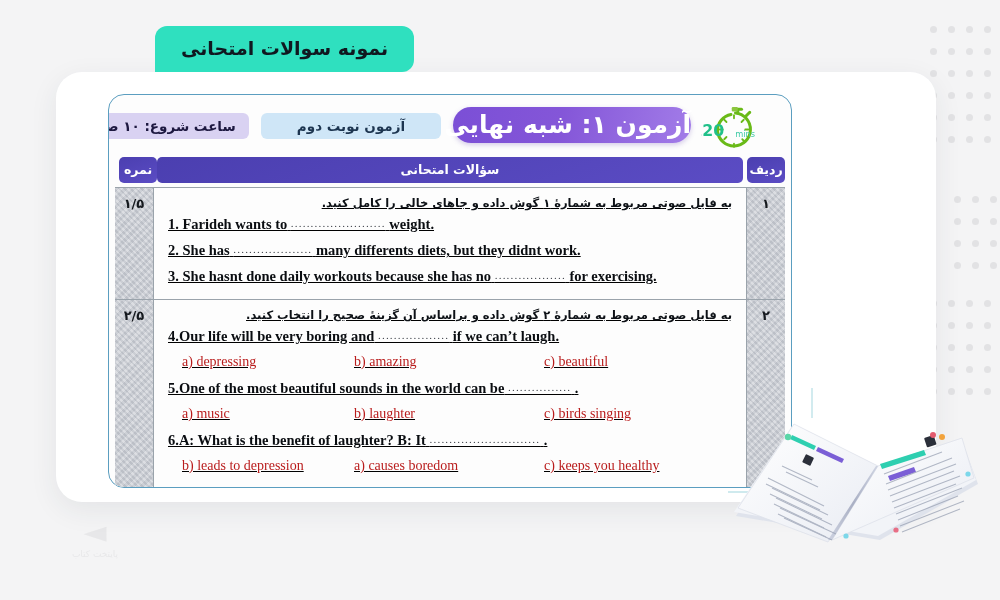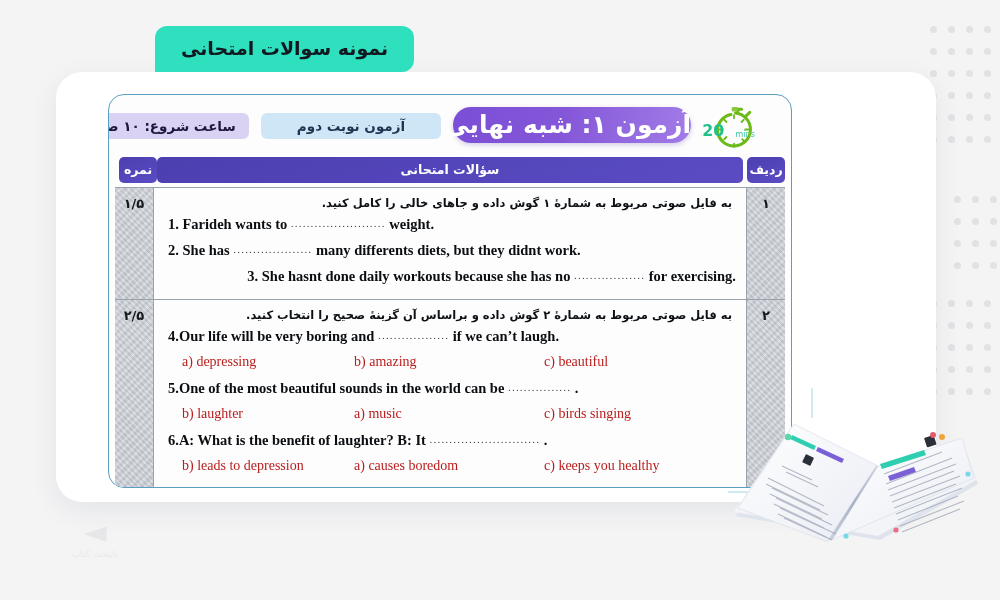--- a/index.html
+++ b/index.html
@@ -181,20 +181,21 @@
     padding-top: 8px;
     font-weight: bold;
   }
   .col-num { border-left: 1px solid #9aa3ab; }
   .col-score { border-right: 1px solid #9aa3ab; }
 
   .col-body {
     flex: 1 1 auto;
     padding: 6px 10px 10px 10px;
     background: #fdfdfd;
+    text-decoration: underline;
   }
 
   .fa-instruction {
     direction: rtl;
     text-align: right;
     font-size: 11.5px;
     font-weight: bold;
     color: #0d1116;
     padding: 2px 4px 6px 0;
     letter-spacing: -0.2px;
@@ -205,21 +206,21 @@
     text-align: left;
     font-family: "Liberation Serif", "DejaVu Serif", serif;
     color: #0a0d11;
   }
   .q-line {
     font-size: 14.5px;
     font-weight: bold;
     margin: 0 0 9px 4px;
     white-space: nowrap;
   }
-  .q-line.last { margin-bottom: 4px; text-align: right; }
+  .q-line.last { margin-bottom: 4px; }
   .blank {
     letter-spacing: 1.2px;
     font-weight: normal;
     font-size: 11px;
     color: #3b3f46;
     vertical-align: 2px;
   }
   .opts {
     direction: ltr;
     display: flex;
@@ -418,22 +419,22 @@
           <span class="opt">b) amazing</span>
           <span class="opt">c) beautiful</span>
         </div>
 
         <div class="en q-line">
           <span>5.One of the most beautiful sounds in the world can be</span>
           <span class="blank">................</span>
           <span>.</span>
         </div>
         <div class="opts w2">
+          <span class="opt">a) music</span>
           <span class="opt">b) laughter</span>
-          <span class="opt">a) music</span>
           <span class="opt">c) birds singing</span>
         </div>
 
         <div class="en q-line">
           <span>6.A: What is the benefit of laughter? B: It</span>
           <span class="blank">............................</span>
           <span>.</span>
         </div>
         <div class="opts w3">
           <span class="opt">b) leads to depression</span>

